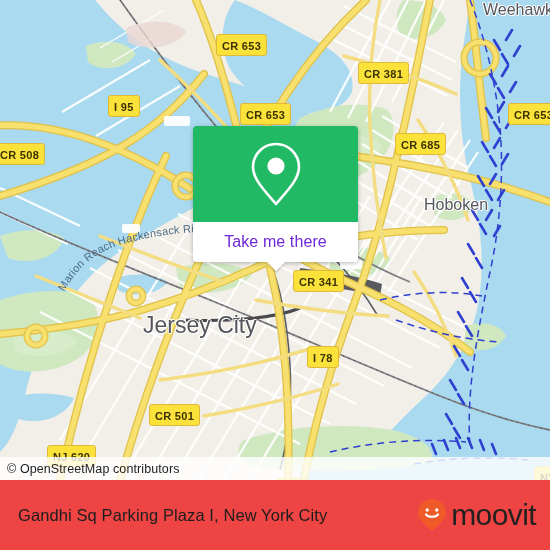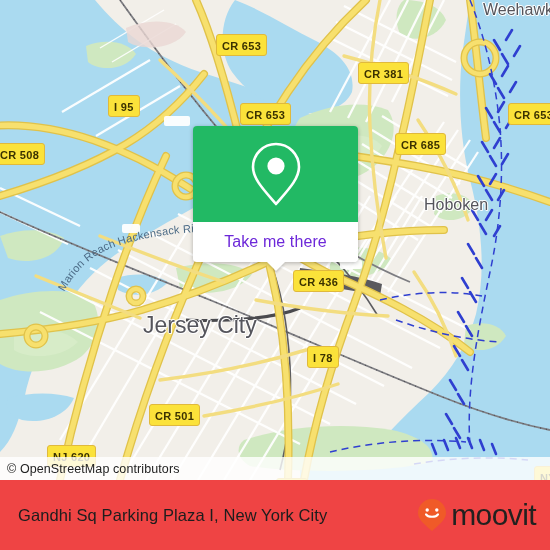--- a/index.html
+++ b/index.html
@@ -321,21 +321,21 @@
     <div class="place mid" style="left:424px;top:196px;">Hoboken</div>
     <div class="place big" style="left:143px;top:312px;">Jersey City</div>
 
     <div class="shield" style="left:216px;top:34px;">CR 653</div>
     <div class="shield" style="left:358px;top:62px;">CR 381</div>
     <div class="shield" style="left:66px;top:95px;margin-left:42px;">I 95</div>
     <div class="shield" style="left:240px;top:103px;">CR 653</div>
     <div class="shield" style="left:508px;top:103px;">CR 653</div>
     <div class="shield" style="left:395px;top:133px;">CR 685</div>
     <div class="shield" style="left:-6px;top:143px;">CR 508</div>
-    <div class="shield" style="left:293px;top:270px;">CR 436</div>
+    <div class="shield" style="left:293px;top:270px;">CR 341</div>
     <div class="shield" style="left:307px;top:346px;">I 78</div>
     <div class="shield" style="left:149px;top:404px;">CR 501</div>
     <div class="shield" style="left:47px;top:445px;">NJ 620</div>
     <div class="shield" style="left:276px;top:478px;">I 78</div>
     <div class="shield" style="left:534px;top:466px;">NY</div>
 
     <div id="attrib">
       <span>© OpenStreetMap contributors</span>
     </div>
   </div>

